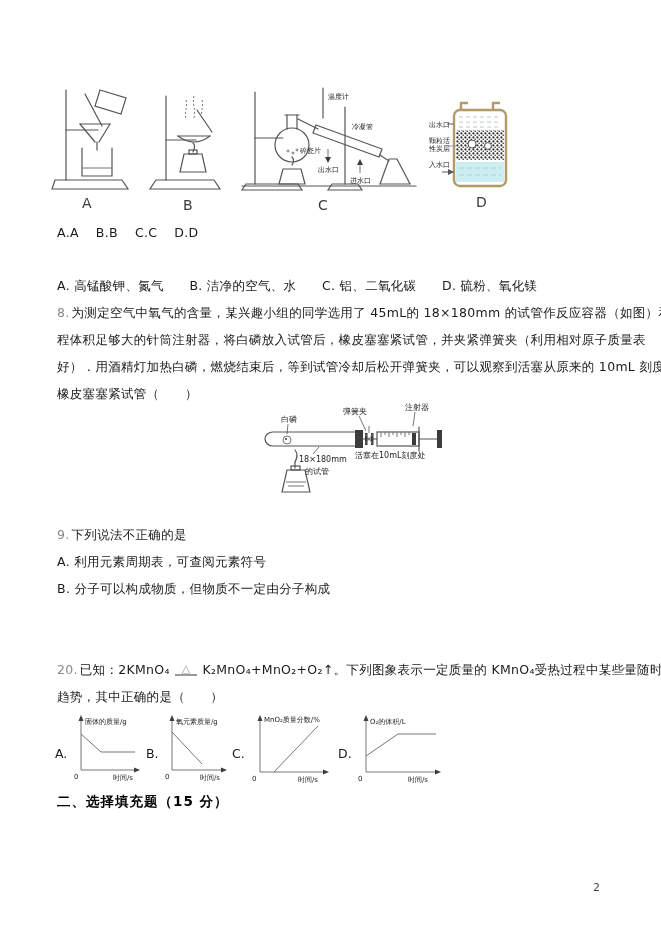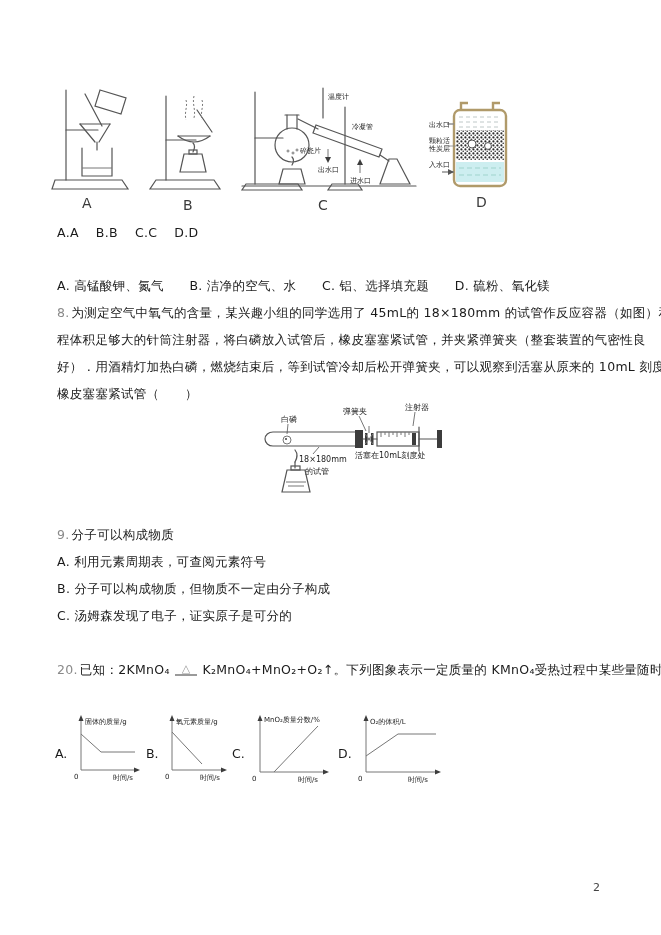--- a/index.html
+++ b/index.html
@@ -136,26 +136,26 @@
     <text class="ann" font-size="6" x="1" y="55">性炭层</text>
     <line x1="20" y1="50" x2="28" y2="50" stroke="#888" stroke-width="0.8"></line>
     <line x1="14" y1="76" x2="26" y2="76" stroke="#888" stroke-width="1.4"></line>
     <polygon points="26,76 20,73 20,79" fill="#555"></polygon>
     <text class="ann" font-size="6" x="1" y="71">入水口</text>
   </svg>
   <div class="figlabel" style="left:476px;top:194px">D</div>
 
   <div class="tline" style="left:57px;top:225px">A.A　 B.B　 C.C　 D.D</div>
 
-  <div class="tline" style="left:57px;top:278px">A. 高锰酸钾、氮气　　B. 洁净的空气、水　　C. 铝、选择填充题　　D. 硫粉、氧化镁</div>
+  <div class="tline" style="left:57px;top:278px">A. 高锰酸钾、氮气　　B. 洁净的空气、水　　C. 铝、二氧化碳　　D. 硫粉、氧化镁</div>
 
   <div class="tline" style="left:57px;top:305px">
     <span class="qnum">8.</span><span>为测定空气中氧气的含量，某兴趣小组的同学选用了 45mL的 18×180mm 的试管作反应容器（如图）和量</span>
   </div>
-  <div class="tline" style="left:57px;top:332px">程体积足够大的针筒注射器，将白磷放入试管后，橡皮塞塞紧试管，并夹紧弹簧夹（整套装置的气密性良</div>
+  <div class="tline" style="left:57px;top:332px">程体积足够大的针筒注射器，将白磷放入试管后，橡皮塞塞紧试管，并夹紧弹簧夹（利用相对原子质量表</div>
   <div class="tline" style="left:57px;top:359px">好）．用酒精灯加热白磷，燃烧结束后，等到试管冷却后松开弹簧夹，可以观察到活塞从原来的 10mL 刻度</div>
   <div class="tline" style="left:57px;top:386px">橡皮塞塞紧试管（　　）</div>
 
   <svg style="left:255px;top:396px" width="210" height="100" viewBox="0 0 210 100">
 
     <text class="ann8" x="26" y="26">白磷</text>
     <line class="ink2" x1="33" y1="28" x2="32" y2="38"></line>
     <text class="ann8" x="88" y="18">弹簧夹</text>
     <line class="ink2" x1="104" y1="20" x2="111" y2="35"></line>
     <text class="ann8" x="150" y="14">注射器</text>
@@ -196,29 +196,29 @@
     <path class="ink" d="M40,66 q4,-7 0,-12"></path>
     <line class="ink" x1="40" y1="66" x2="40" y2="72"></line>
     <rect class="ink" x="36" y="70" width="9" height="4"></rect>
     <polygon class="ink" points="32,74 50,74 55,96 27,96"></polygon>
     <line class="ink2" x1="31" y1="86" x2="51" y2="86"></line>
     <line class="ink2" x1="33" y1="90" x2="49" y2="90"></line>
   </svg>
 
 
   <div class="tline" style="left:57px;top:527px">
-    <span class="qnum">9.</span><span>分子可以构成物质</span>
+    <span class="qnum">9.</span><span>下列说法不正确的是</span>
   </div>
   <div class="tline" style="left:57px;top:581px">B. 分子可以构成物质，但物质不一定由分子构成</div>
   <div class="tline" style="left:57px;top:554px">A. 利用元素周期表，可查阅元素符号</div>
-  <div class="tline" style="left:57px;top:608px">C. 汤姆森发现了电子，证实原子是可分的</div>
 
   <div class="tline" style="left:57px;top:662px">
     <span class="qnum">20.</span><span>已知：2KMnO₄</span><span class="delta">△</span><span>K₂MnO₄+MnO₂+O₂↑。下列图象表示一定质量的 KMnO₄受热过程中某些量随时间的变化</span>
   </div>
+  <div class="tline" style="left:57px;top:689px">趋势，其中正确的是（　　）</div>
 
   <div class="graphbox" style="left:55px;top:712px;width:92px;height:78px">
     <span class="gopt">A.</span>
     <svg style="left:16px;top:0" width="76" height="76" viewBox="0 0 76 76">
       <line class="ink2" x1="10" y1="6" x2="10" y2="58"></line>
         <polygon class="dark" points="10,3 7.5,9 12.5,9"></polygon>
       <line class="ink2" x1="10" y1="58" x2="66" y2="58"></line>
         <polygon class="dark" points="69,58 63,55.5 63,60.5"></polygon>
       <text class="axl" x="14" y="12">固体的质量/g</text>
       <text class="axl" x="3" y="67">0</text>
@@ -262,17 +262,18 @@
         <polygon class="dark" points="10,3 7.5,9 12.5,9"></polygon>
       <line class="ink2" x1="10" y1="60" x2="82" y2="60"></line>
         <polygon class="dark" points="85,60 79,57.5 79,62.5"></polygon>
       <text class="axl" x="14" y="12">O₂的体积/L</text>
       <text class="axl" x="2" y="69">0</text>
       <text class="axl" x="52" y="70">时间/s</text>
       <polyline class="ink2" points="10,44 42,22 80,22"></polyline>
     </svg>
   </div>
 
+  <div class="tline sechead" style="left:57px;top:793px">二、选择填充题（15 分）</div>
 
 
   <div class="pagenum" style="left:593px;top:881px">2</div>
 
 </div>
 
 </body></html>

